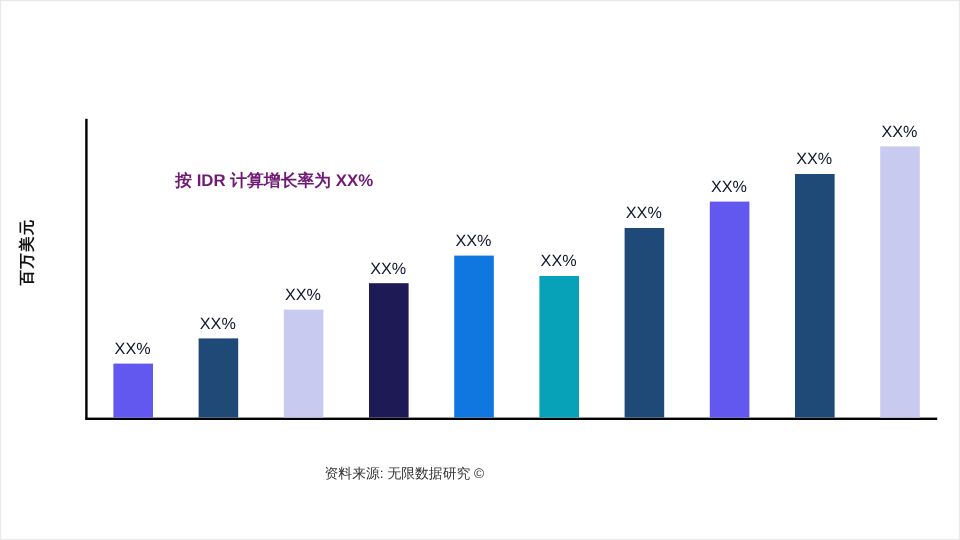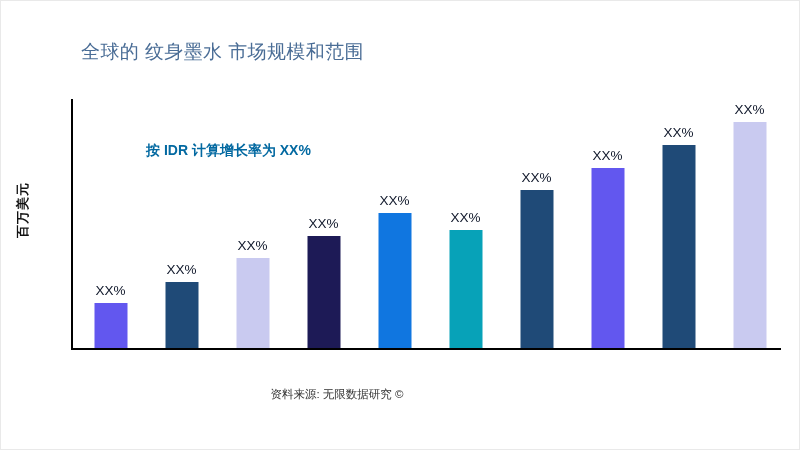--- a/index.html
+++ b/index.html
@@ -63,21 +63,21 @@
     top: 249px;
     width: 710px;
     height: 2px;
     background: #000000;
   }
   #growth-note {
     position: absolute;
     left: 75px;
     top: 43px;
     font-size: 14px;
-    color: #0369a1;
+    color: #701a75;
     font-weight: bold;
     white-space: nowrap;
   }
   .bar-slot {
     position: absolute;
     bottom: 1px;
     width: 71px;
     height: 249px;
   }
   .bar-rect {
@@ -117,21 +117,20 @@
     text-align: center;
     font-size: 11.5px;
     color: #333333;
   }
 </style>
 </head>
 <body>
 
 <div id="page">
 
-  <div id="chart-title">全球的 纹身墨水 市场规模和范围</div>
 
   <div id="y-axis-label">百万美元</div>
 
   <div id="plot-area">
     <div id="axis-y-line"></div>
     <div id="axis-x-line"></div>
 
     <div id="growth-note">按 IDR 计算增长率为 XX%</div>
 
     <div class="bar-slot" style="left:4px;">

